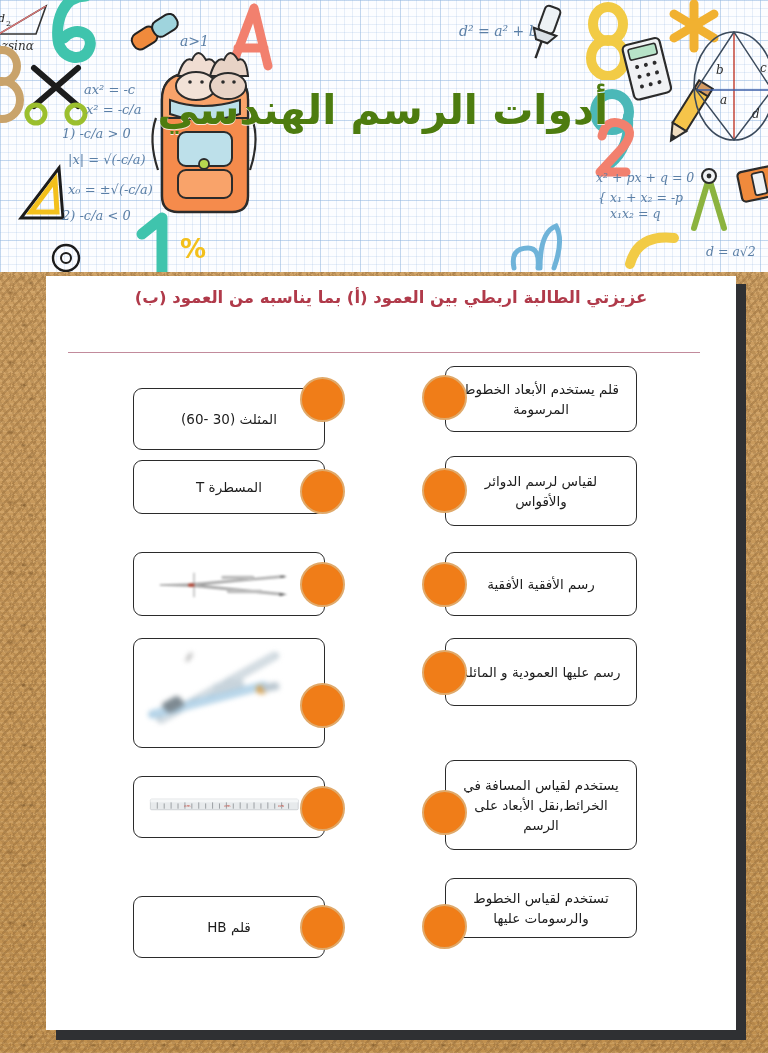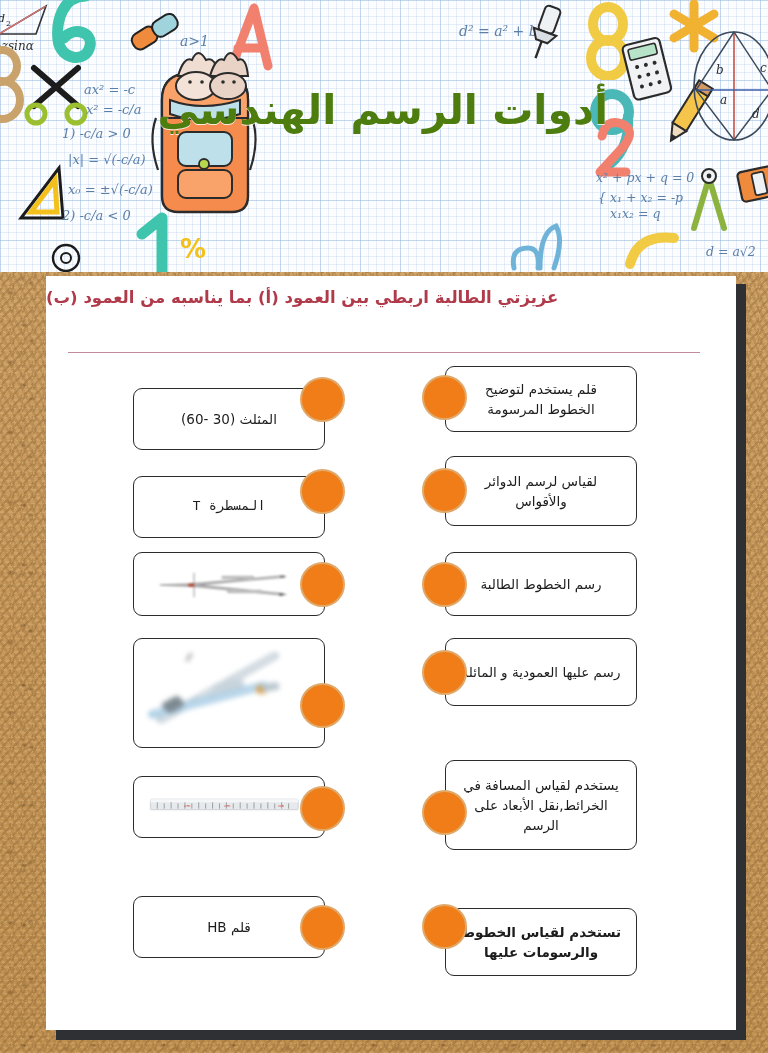--- a/index.html
+++ b/index.html
@@ -64,21 +64,21 @@
     font-family:"DejaVu Sans","Liberation Sans",sans-serif;
     font-size:41px;font-weight:bold;color:#4d7c0f;
     letter-spacing:2px;direction:rtl;
     text-shadow:0 1px 0 rgba(255,255,255,.8);
     z-index:6;
   }
   .doodle{position:absolute;}
 
   
   .instruction{
-    position:absolute;left:46px;top:286px;width:690px;text-align:left;
+    position:absolute;left:46px;top:286px;width:690px;text-align:center;
     direction:rtl;font-size:16.5px;font-weight:bold;color:#b03a4a;
     font-family:"DejaVu Sans","Liberation Sans",sans-serif;
     line-height:1.5;
   }
   .divider{
     position:absolute;left:68px;top:352px;width:632px;height:1px;
     background:#c28b9c;
   }
 
   
@@ -333,26 +333,26 @@
 </div>
 
 <div class="instruction">عزيزتي الطالبة اربطي بين العمود  (أ) بما يناسبه من العمود (ب)</div>
 <div class="divider"></div>
 
 <div class="rows">
 
   <div class="row">
     <div class="box box-left" style="top:8px;width:192px;height:62px;margin-top:20px;">المثلث (30 -60)</div>
     <div class="dot" style="left:254px;top:17px;"></div>
-    <div class="box box-right" style="top:6px;width:192px;height:66px;">قلم يستخدم لتوضيح الخطوط المرسومة</div>
+    <div class="box box-right" style="top:6px;width:192px;height:66px;">قلم يستخدم الأبعاد الخطوط المرسومة</div>
     <div class="dot" style="left:376px;top:15px;"></div>
   </div>
 
   <div class="row">
-    <div class="box box-left" style="top:116px;width:192px;height:62px;font-family:Liberation Mono, monospace;">المسطرة T</div>
+    <div class="box box-left" style="top:100px;width:192px;height:54px;">المسطرة T</div>
     <div class="dot" style="left:254px;top:109px;"></div>
     <div class="box box-right" style="top:96px;width:192px;height:70px;">لقياس لرسم الدوائر والأقواس</div>
     <div class="dot" style="left:376px;top:108px;"></div>
   </div>
 
   <div class="row">
     <div class="box box-left" style="top:192px;width:192px;height:64px;padding:0;">
       <div class="tool-img">
         <svg class="compass3" viewBox="0 0 200 70" preserveAspectRatio="none">
           <line x1="60" y1="2" x2="60" y2="68" stroke="#9a9a9a" stroke-width="1.5"></line>
@@ -363,21 +363,21 @@
           <rect x="100" y="10" width="48" height="9" rx="3" fill="#bdbdbd"></rect>
           <rect x="108" y="48" width="52" height="9" rx="3" fill="#bdbdbd"></rect>
           <path d="M10 33 L58 30 L58 40 L10 37 z" fill="#a8a8a8"></path>
           <circle cx="56" cy="35" r="5" fill="#b34a3a"></circle>
           <path d="M186 10 l10 3 l-10 4 z" fill="#6f6f6f"></path>
           <path d="M184 56 l12 4 l-11 5 z" fill="#6f6f6f"></path>
         </svg>
       </div>
     </div>
     <div class="dot" style="left:254px;top:202px;"></div>
-    <div class="box box-right" style="top:192px;width:192px;height:64px;">رسم الخطوط الطالبة</div>
+    <div class="box box-right" style="top:192px;width:192px;height:64px;">رسم الأفقية الأفقية</div>
     <div class="dot" style="left:376px;top:202px;"></div>
   </div>
 
   <div class="row">
     <div class="box box-left" style="top:278px;width:192px;height:110px;padding:0;">
       <div class="tool-img">
         <svg class="compass4" viewBox="0 0 200 120" preserveAspectRatio="none">
           <path d="M24 104 L166 6" stroke="#b9c6cf" stroke-width="11" stroke-linecap="round"></path>
           <path d="M24 104 L166 6" stroke="#e8eef2" stroke-width="4" stroke-linecap="round"></path>
           <path d="M14 96 L152 52" stroke="#9fc6e0" stroke-width="12" stroke-linecap="round"></path>
@@ -432,17 +432,17 @@
       </div>
     </div>
     <div class="dot" style="left:254px;top:426px;"></div>
     <div class="box box-right" style="top:400px;width:192px;height:90px;">يستخدم لقياس المسافة في الخرائط,نقل الأبعاد على الرسم</div>
     <div class="dot" style="left:376px;top:430px;"></div>
   </div>
 
   <div class="row">
     <div class="box box-left" style="top:536px;width:192px;height:62px;">قلم HB</div>
     <div class="dot" style="left:254px;top:545px;"></div>
-    <div class="box box-right" style="top:548px;width:192px;height:68px;font-weight:bold;">تستخدم لقياس الخطوط والرسومات عليها</div>
+    <div class="box box-right" style="top:518px;width:192px;height:60px;">تستخدم لقياس الخطوط والرسومات عليها</div>
     <div class="dot" style="left:376px;top:544px;"></div>
   </div>
 
 </div>
 
 </body></html>

